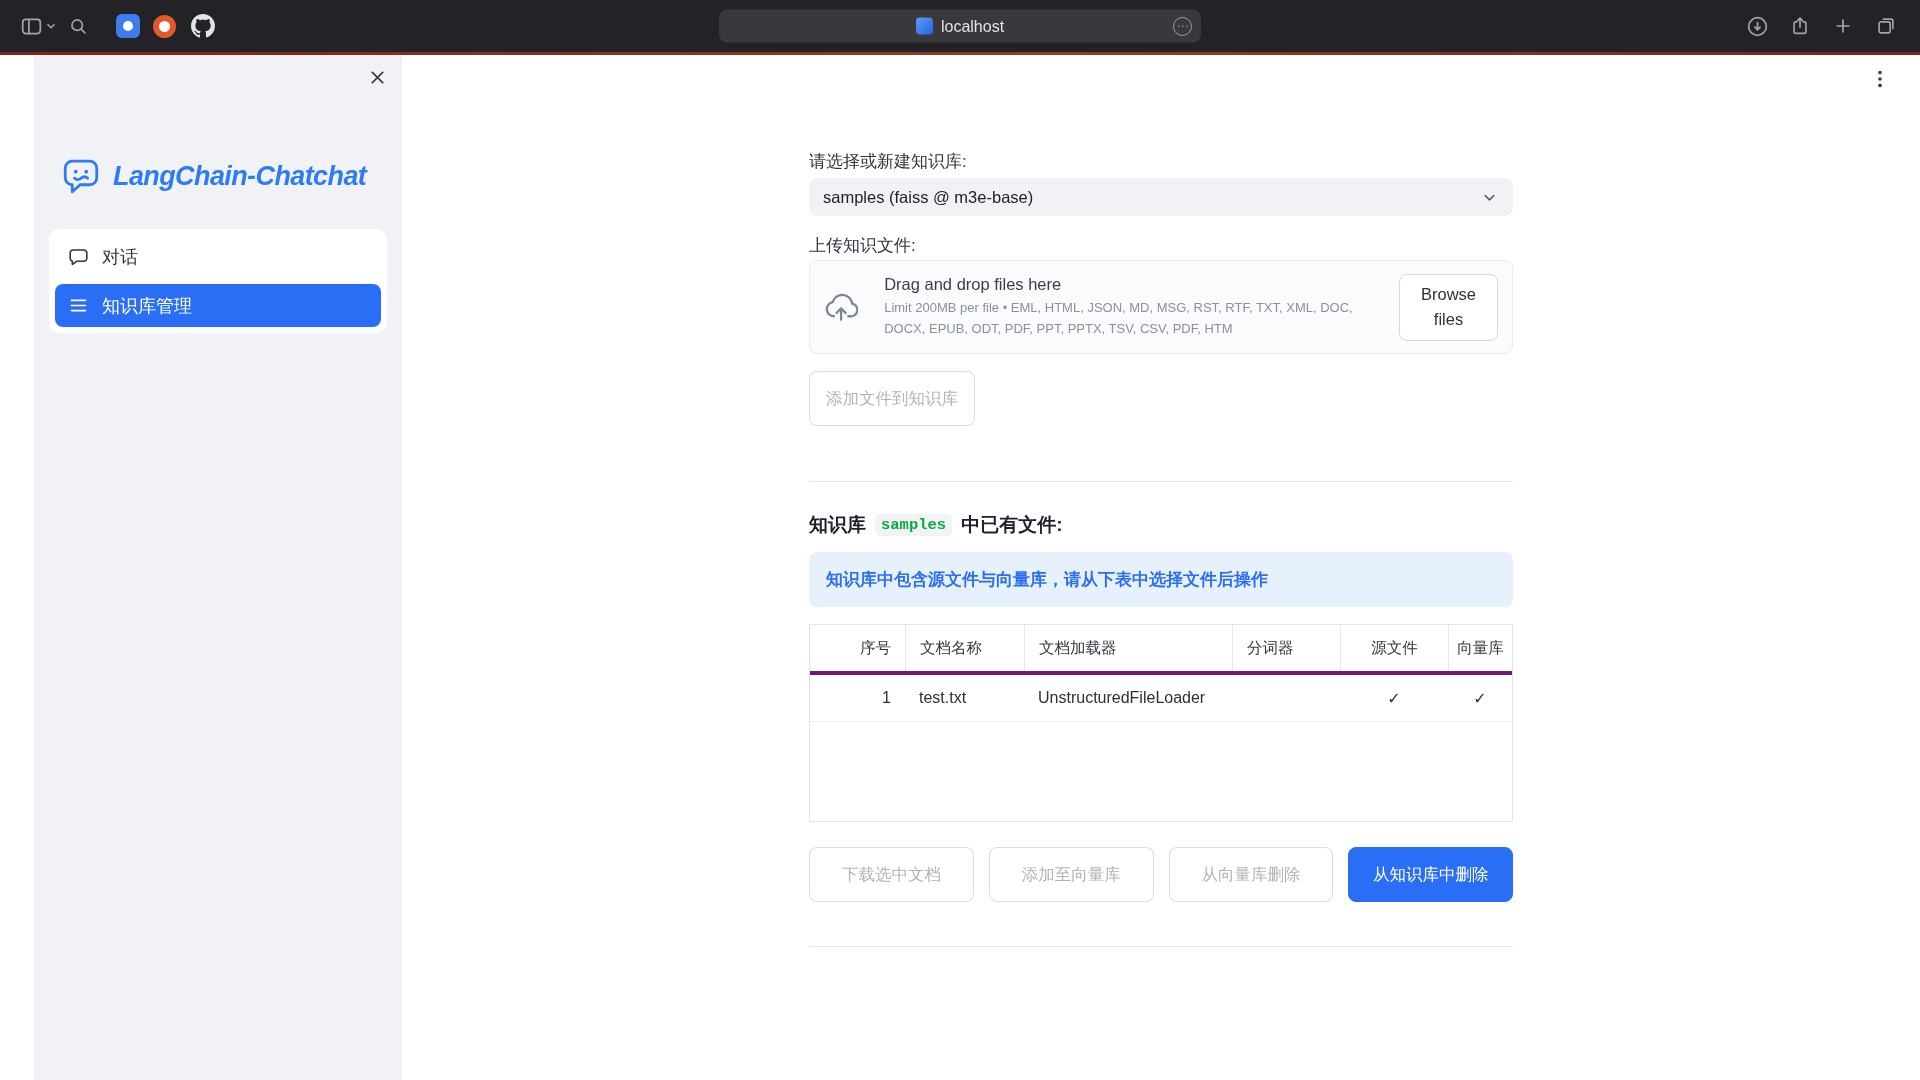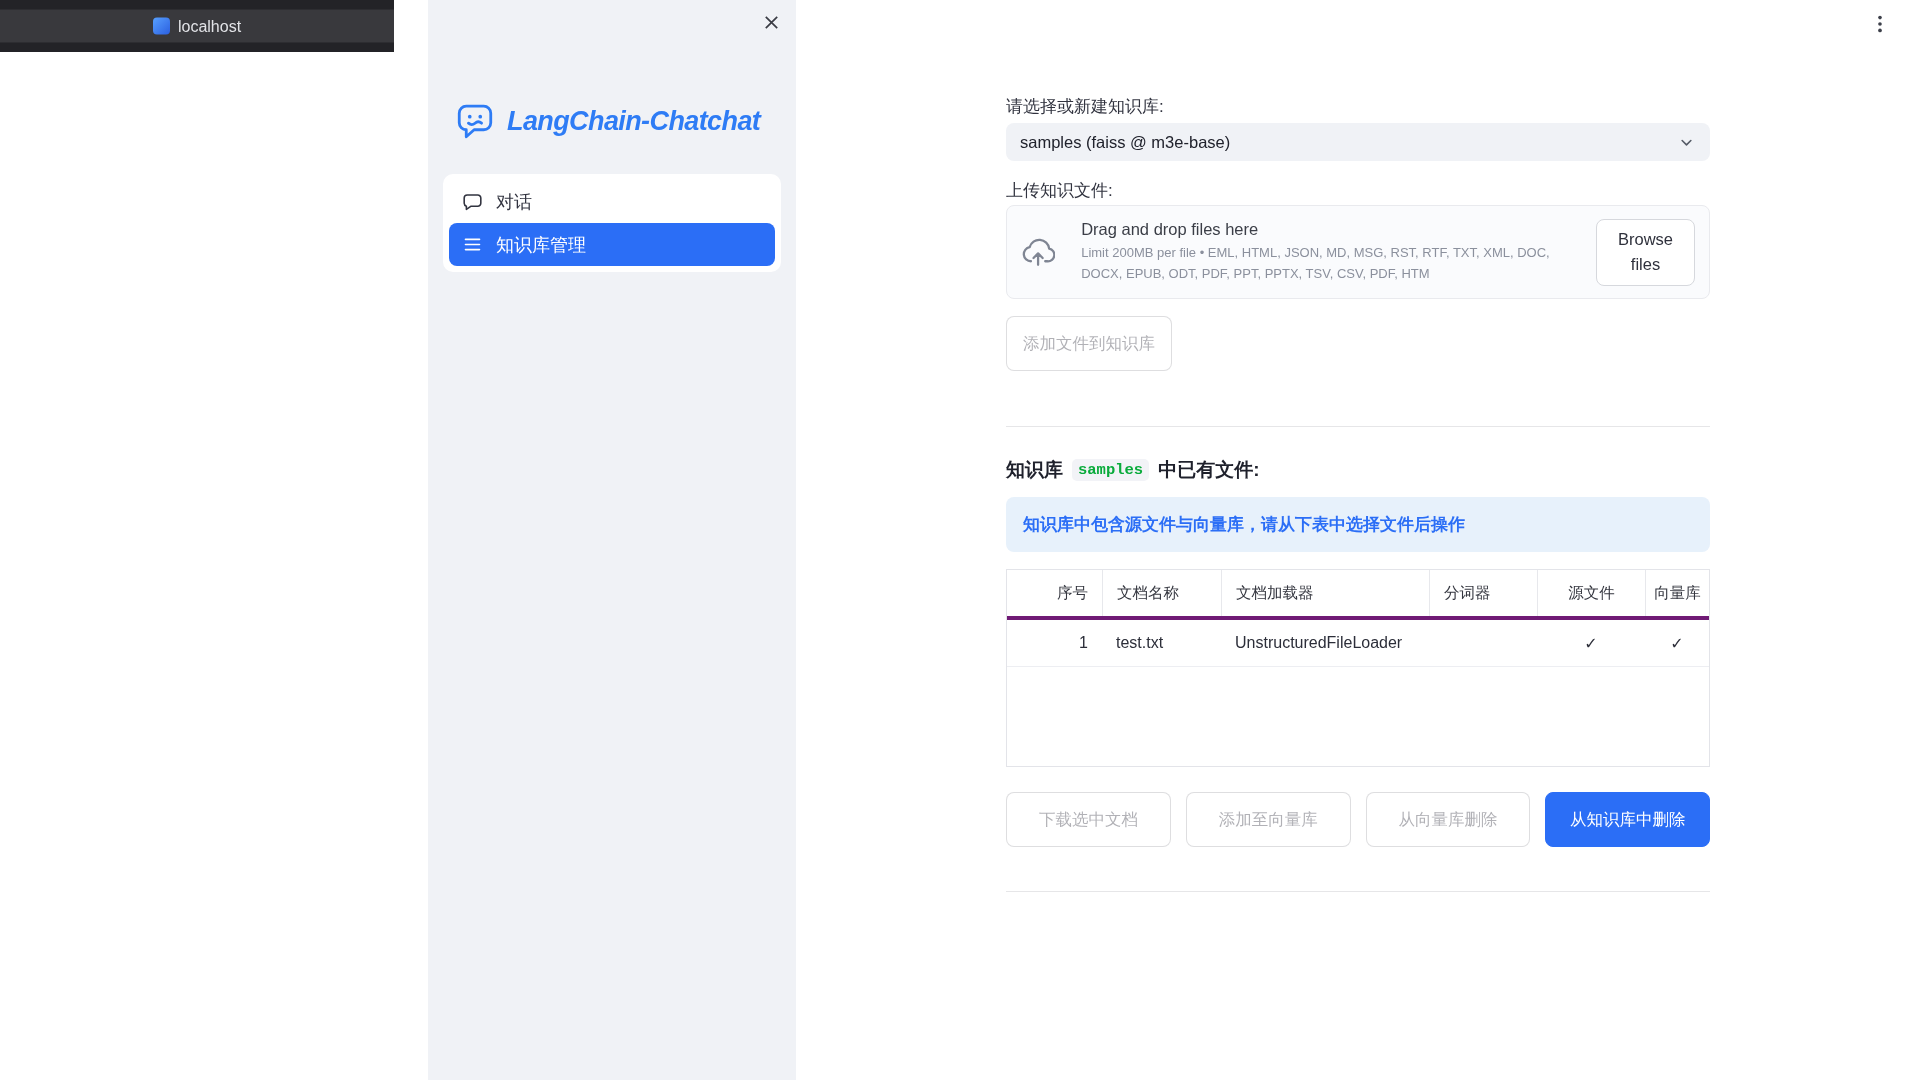--- a/index.html
+++ b/index.html
@@ -1,18 +1,18 @@
 <!DOCTYPE html>
 <html style="--primary-blue: #2b6ef6; --logo-blue: #2e7cf5; --code-green: #09ab3b; --info-bg: #e7f1fb; --info-text: #2b6ef6; --sidebar-bg: #f0f2f6; --chrome-bg: #232327; --decoration-red: #82211f;"><head>
 <meta charset="utf-8">
 <style>
   * { margin:0; padding:0; box-sizing:border-box; }
   html,body { width:1920px; height:1080px; }
   body { font-family:"Liberation Sans","DejaVu Sans",sans-serif; background:#fff; overflow:hidden; color:#31333f; }
-  .window { width:1920px; height:1080px; display:flex; flex-direction:row; }
+  .window { width:1920px; height:1080px; display:flex; flex-direction:column; }
 
   
   .chrome { height:52px; background:var(--chrome-bg,#232327); flex:none; display:flex; align-items:center; padding:0 20px; position:relative; }
   .chrome-left { display:flex; align-items:center; gap:8px; }
   .icon-btn { display:flex; align-items:center; justify-content:center; min-width:28px; height:30px; color:#a3a4aa; cursor:pointer; }
   .ext-icons { display:flex; align-items:center; gap:13px; margin-left:16px; }
   .ext-blue { width:24px; height:24px; border-radius:6px; background:#3f7bf0; position:relative; cursor:pointer; }
   .ext-blue::after { content:""; position:absolute; left:7px; top:7px; width:10px; height:10px; border-radius:50%; background:#fff; }
   .ext-orange { width:23px; height:23px; border-radius:50%; border:6px solid #e4582a; background:#fff; cursor:pointer; }
   .urlbar { position:absolute; left:50%; top:50%; transform:translate(-50%,-50%); width:482px; height:33px; background:#39393d; border-radius:8px; display:flex; align-items:center; justify-content:center; gap:8px; color:#e2e3e7; font-size:16px; cursor:text; }
@@ -21,21 +21,21 @@
   .chrome-right { margin-left:auto; display:flex; align-items:center; gap:15px; }
   .decoration { height:3px; flex:none; background:linear-gradient(90deg,var(--decoration-red,#82211f),#96382a 55%,var(--decoration-red,#82211f)); }
 
   
   .app { flex:1; display:flex; min-height:0; position:relative; background:#fff;padding-left:34px; }
 
   .sidebar { width:368px; background:var(--sidebar-bg,#f0f2f6); position:relative; flex:none; }
   .close-btn { position:absolute; top:9px; right:12px; width:26px; height:26px; display:flex; align-items:center; justify-content:center; color:#3a3c44; cursor:pointer; }
   .logo { display:flex; align-items:center; gap:11px; margin:100px 0 0 26px; }
   .logo-text { font-size:27px; font-weight:bold; font-style:italic; color:var(--logo-blue,#2e7cf5); letter-spacing:-0.6px; white-space:nowrap; }
-  .nav-card { background:#fff; border-radius:10px; margin:32px 15px 0; padding:6px; display:flex; flex-direction:column; gap:0; }
+  .nav-card { background:#fff; border-radius:10px; margin:32px 15px 0; padding:6px; display:flex; flex-direction:column; gap:6px; }
   .nav-item { height:43px; border-radius:8px; display:flex; align-items:center; gap:13px; padding:0 13px; font-size:18px; color:#31333f; cursor:pointer; }
   .nav-item.active { background:var(--primary-blue,#2b6ef6); color:#fff; }
 
   .content { flex:1; position:relative; }
   .kebab { position:absolute; top:10px; right:26px; width:28px; height:28px; display:flex; align-items:center; justify-content:center; cursor:pointer; color:#3c3f49; }
   .col { width:704px; margin:0 auto; padding-top:96px; }
 
   .field-label { font-size:17px; color:#31333f; line-height:21px; }
   .selectbox { margin-top:6px; height:38px; background:var(--sidebar-bg,#f0f2f6); border-radius:8px; display:flex; align-items:center; padding:0 14px; font-size:16.5px; color:#20222c; cursor:pointer; }
   .selectbox .chev { margin-left:auto; display:flex; }

